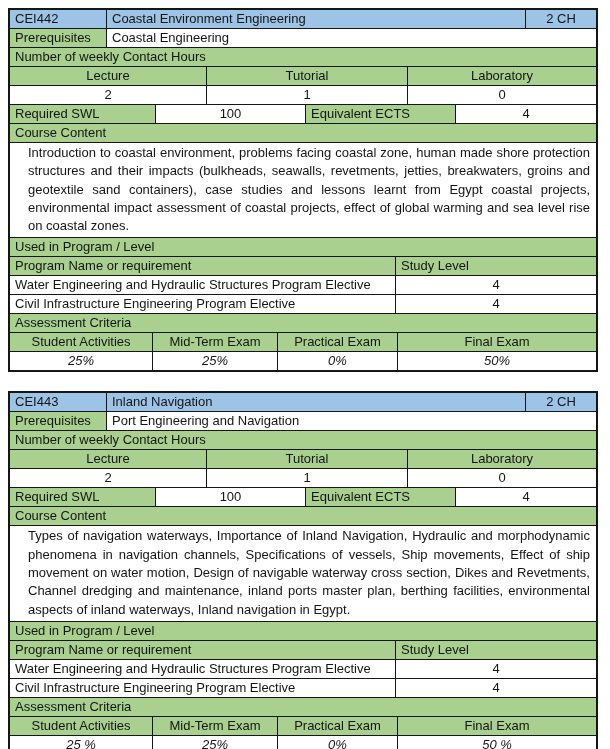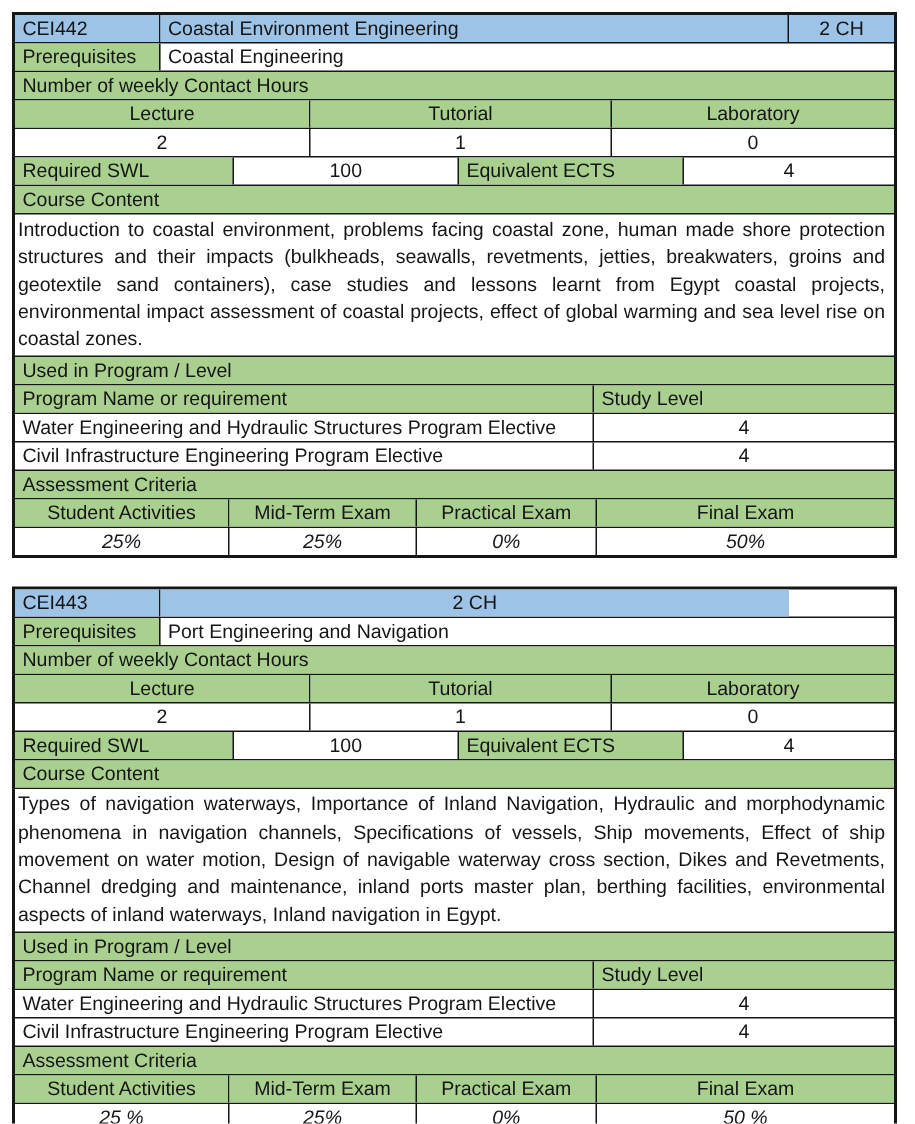--- a/index.html
+++ b/index.html
@@ -41,21 +41,21 @@
 
   .green { background: var(--green, #A9D08E); text-align: center; }
   .blue  { background: var(--blue, #9DC3E6); }
   .center { justify-content: center; text-align: right; }
 
   .content-cell {
     display: block;
     white-space: normal;
     text-align: justify;
     line-height: 18.3px;
-    padding: 1px 6px 2px 2px;
+    padding: 1px 6px 2px 18px;
   }
 
   
   .g-head    { grid-template-columns: 97px 1fr 70px; }
   .g-prereq  { grid-template-columns: 97px 1fr; }
   .g-one     { grid-template-columns: 1fr; }
   .g-thirds  { grid-template-columns: 197px 201px 1fr; }
   .g-swl     { grid-template-columns: 146px 150px 150px 1fr; }
   .g-prog    { grid-template-columns: 1fr 200px; }
   .g-assess  { grid-template-columns: 143px 125px 120px 1fr; }
@@ -128,20 +128,21 @@
       <div class="c center">25%</div>
       <div class="c center">25%</div>
       <div class="c center">0%</div>
       <div class="c center">50%</div>
     </div>
   </section>
 
   <section class="tbl">
     <div class="row g-head">
       <div class="c blue">CEI443</div>
+      <div class="c blue">Inland Navigation</div>
       <div class="c blue center">2 CH</div>
     </div>
     <div class="row g-prereq">
       <div class="c green">Prerequisites</div>
       <div class="c">Port Engineering and Navigation</div>
     </div>
     <div class="row g-one">
       <div class="c green">Number of weekly Contact Hours</div>
     </div>
     <div class="row g-thirds">

